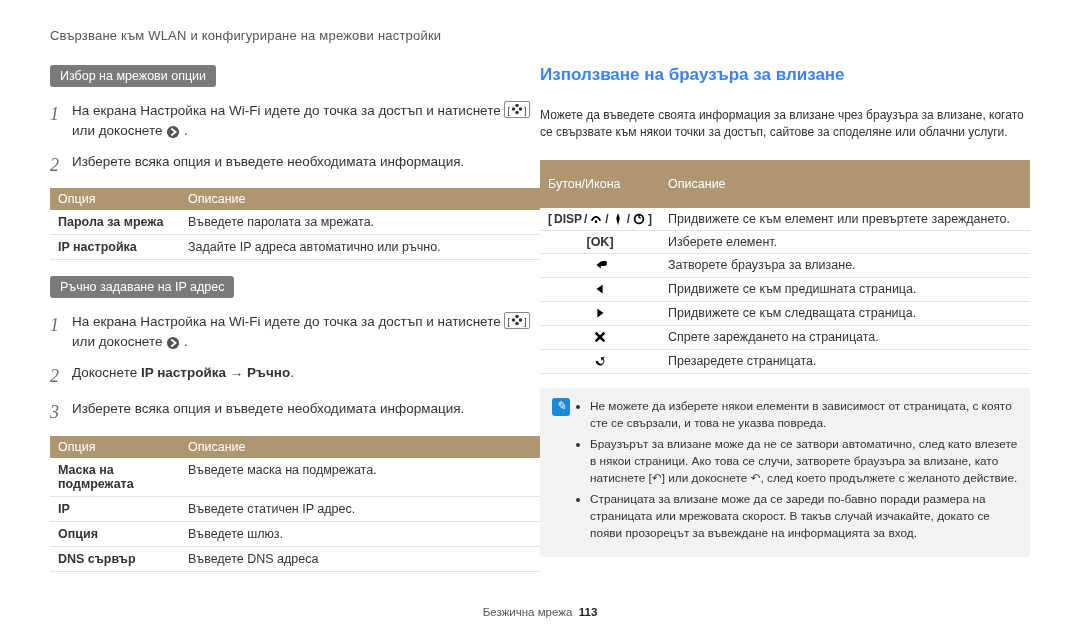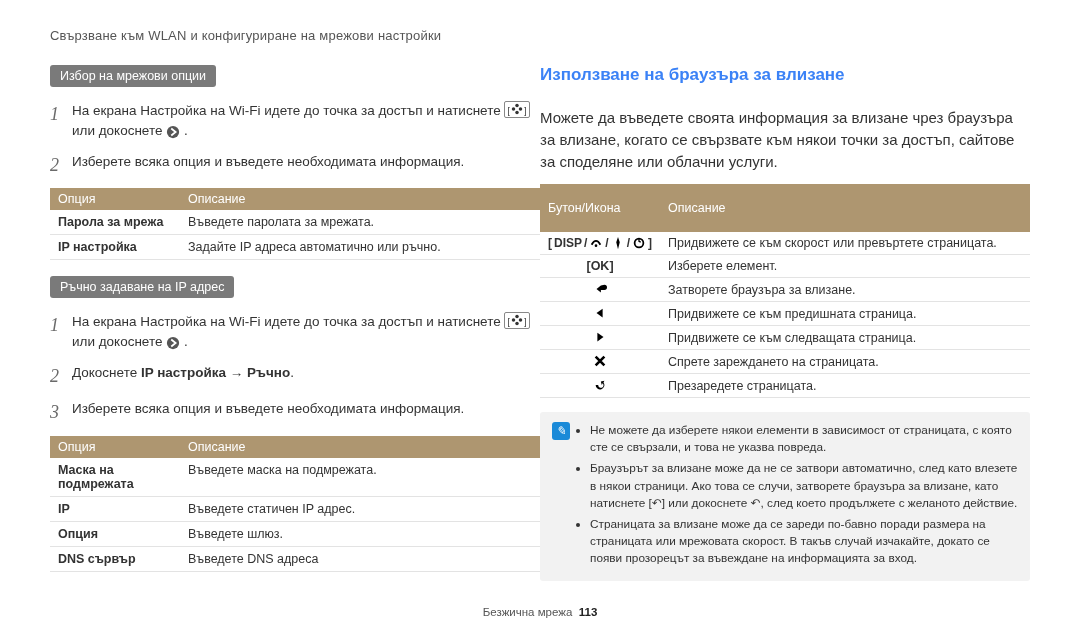--- a/index.html
+++ b/index.html
@@ -13,21 +13,21 @@
   .step-num { width: 22px; flex: 0 0 22px; font-style: italic; font-family: Georgia, serif; font-size: 18px; color: #6a6a6a; }
   .step-body { flex: 1; }
   .step-body strong { font-weight: 600; }
   .inline-icon { display: inline-block; vertical-align: -2px; }
   .inline-box { display:inline-block; border:1px solid #888; border-radius:2px; padding:0 2px; font-size:9px; line-height:12px; vertical-align:1px; }
   table.opts { width: 100%; border-collapse: collapse; font-size: 12.5px; margin: 4px 0 16px 0; }
   table.opts th { background: #ae9670; color: #fff; text-align: left; font-weight: 500; padding: 4px 8px; }
   table.opts td { padding: 5px 8px; border-bottom: 1px solid #e3e3e3; vertical-align: top; }
   table.opts td.k { font-weight: 600; width: 130px; }
   .section-title { color: #3b82f6; font-size: 17px; font-weight: 600; margin-bottom: 22px; }
-  .para { font-size: 15px; line-height: 1.45; margin-bottom: 12px; }
+  .para { font-size: 12px; line-height: 1.45; margin-bottom: 18px; }
   table.btns { width: 100%; border-collapse: collapse; font-size: 12.5px; }
   table.btns th { background: #ae9670; color: #fff; text-align: left; font-weight: 500; padding: 17px 8px; }
   table.btns td { padding: 4px 8px; border-bottom: 1px solid #e3e3e3; vertical-align: middle; }
   table.btns td.icon-cell { width: 110px; text-align: center; font-weight: 600; }
   .icon-group { display:inline-flex; align-items:center; gap:2px; font-size:12px; }
   .note-box { display: flex; background: #f2f2f2; border-radius: 3px; padding: 10px 12px; margin-top: 14px; font-size: 11.8px; line-height: 1.45; }
   .note-badge { width: 22px; flex: 0 0 22px; }
   .note-badge span { display:inline-flex; align-items:center; justify-content:center; width:18px; height:18px; background:#1a8ad8; color:#fff; border-radius:3px; font-style:italic; font-family:Georgia,serif; font-size:12px; }
   .note-box ul { list-style: disc; padding-left: 16px; }
   .note-box li { margin-bottom: 4px; }
@@ -163,21 +163,21 @@
                     <path d="M3 10c3-6 7-6 10 0" stroke="#000" fill="none" stroke-width="2"></path>
                     <circle cx="8" cy="11" r="1.5"></circle>
                   </svg>/<svg class="glyph" viewBox="0 0 16 16">
                     <path d="M8 1l2 6h-4z M6 7h4l-2 8z" fill="#000"></path>
                   </svg>/<svg class="glyph" viewBox="0 0 16 16">
                     <circle cx="8" cy="8" r="5" stroke="#000" fill="none" stroke-width="2"></circle>
                     <path d="M8 3v3l2 1" stroke="#000" fill="none" stroke-width="1.5"></path>
                   </svg>]
             </span>
           </td>
-          <td>Придвижете се към скорост или превъртете страницата.</td>
+          <td>Придвижете се към елемент или превъртете зареждането.</td>
         </tr>
         <tr>
           <td class="icon-cell">[<span>OK</span>]</td>
           <td>Изберете елемент.</td>
         </tr>
         <tr>
           <td class="icon-cell"><svg class="glyph" viewBox="0 0 16 16">
                   <path d="M9 4l-5 4 5 4V9h4a3 3 0 000-6" fill="#000"></path>
                 </svg></td>
           <td>Затворете браузъра за влизане.</td>

